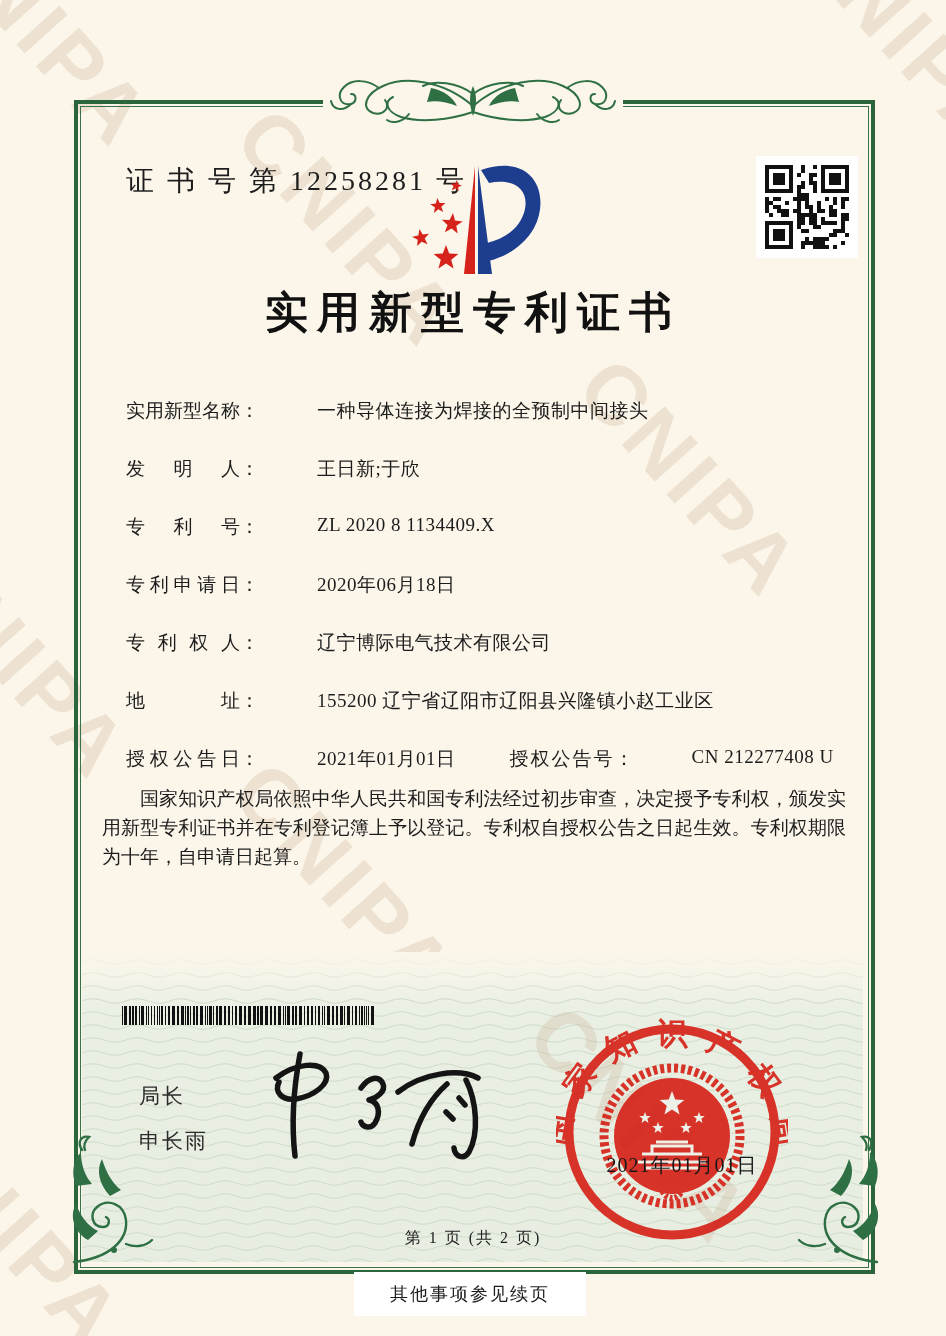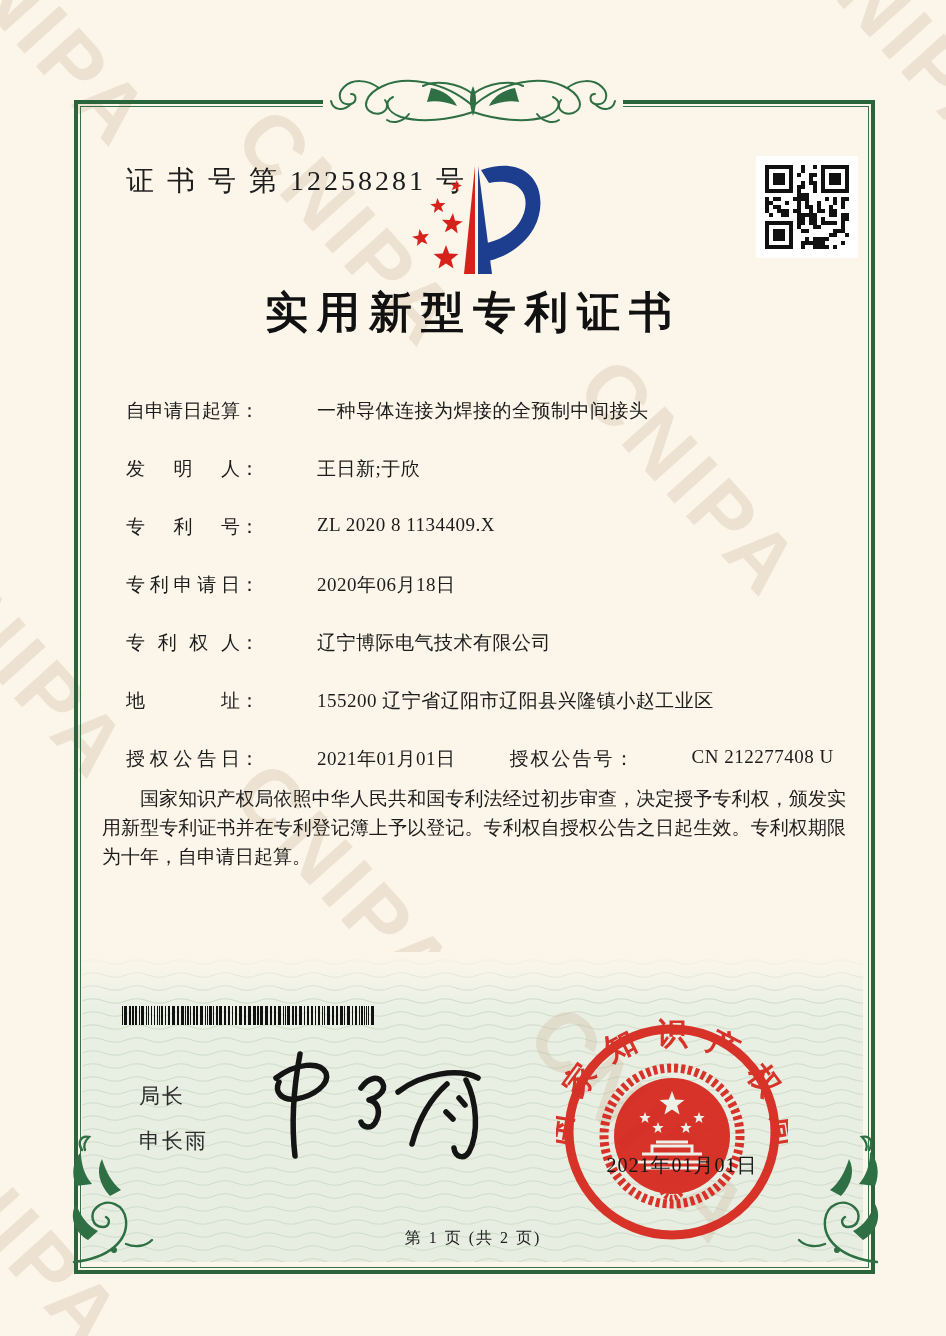--- a/index.html
+++ b/index.html
@@ -304,21 +304,21 @@
           <rect x="0" y="60" width="4" height="20" fill="#111"></rect>
           <rect x="24" y="60" width="4" height="20" fill="#111"></rect>
           <rect x="8" y="64" width="12" height="12" fill="#111"></rect>
         </svg>
     </div>
 
     <div class="title">实用新型专利证书</div>
 
     <div class="fields">
       <div class="frow">
-        <span class="flabel">自申请日起算</span>
+        <span class="flabel">实用新型名称</span>
           <span class="fcolon">：</span>
         <span class="fvalue">一种导体连接为焊接的全预制中间接头</span>
       </div>
       <div class="frow">
         <span class="flabel">发明人</span>
           <span class="fcolon">：</span>
         <span class="fvalue">王日新;于欣</span>
       </div>
       <div class="frow">
         <span class="flabel">专利号</span>
@@ -393,15 +393,16 @@
         <path d="M86,138 L146,138 M82,146 L150,146 M90,152 L142,152"></path>
         <path d="M96,138 L96,130 L136,130 L136,138"></path>
         <path d="M100,126 L132,126"></path>
       </g>
       <circle cx="116" cy="172" r="10" fill="none" stroke="#d6251c" stroke-width="6" stroke-dasharray="3 2"></circle>
     </svg>
     <div class="seal-date">2021年01月01日</div>
 
     <div class="pagenum">第 1 页 (共 2 页)</div>
 
+    <div class="footnote">其他事项参见续页</div>
 
   </div>
 </div>
 
 </body></html>

